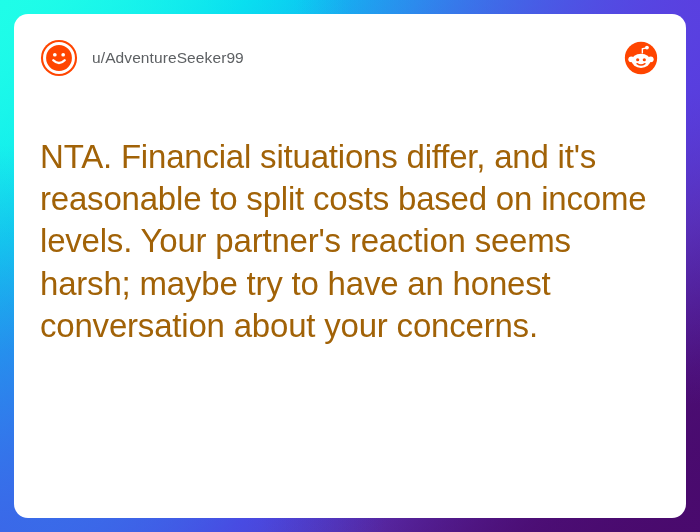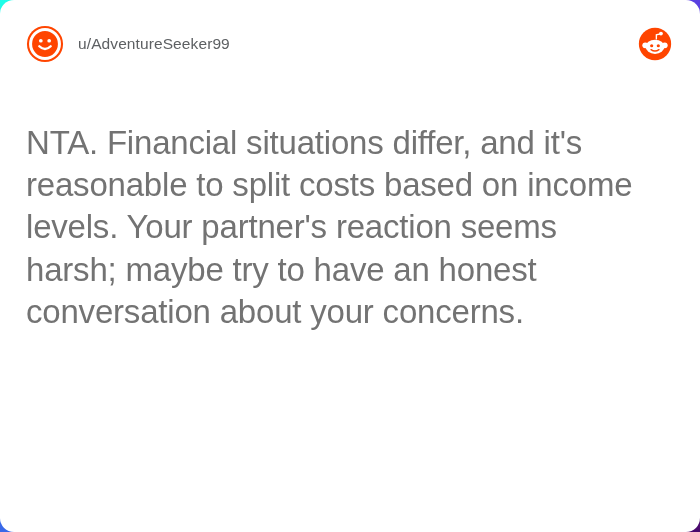--- a/index.html
+++ b/index.html
@@ -23,20 +23,21 @@
       linear-gradient(135deg,
         #1ffde8 0%,
         #10e9ee 8%,
         #00d2f3 20%,
         #1aa8f2 34%,
         #3b6ce9 50%,
         #4f3ddf 62%,
         #5a2fb0 74%,
         #4e1480 86%,
         #430766 100%);
+    padding: 14px;
   }
 
   
   #stage::before {
     content: "";
     position: absolute;
     inset: 0;
     background:
       radial-gradient(circle at 100% 0%, rgba(91,63,224,0.95) 0%, rgba(91,63,224,0.0) 46%),
       radial-gradient(circle at 0% 100%, rgba(59,102,232,0.92) 0%, rgba(59,102,232,0.0) 44%),
@@ -87,21 +88,21 @@
     height: 34px;
     flex: 0 0 auto;
     display: block;
     margin-right: 2px;
   }
 
   .body-text {
     margin-top: 58px;
     font-size: 33px;
     line-height: 1.28;
-    color: #737373;
+    color: #a16207;
     letter-spacing: -0.2px;
     max-width: 620px;
     flex: 1 1 auto;
   }
 </style>
 </head>
 <body>
 
 <div id="stage">
 

